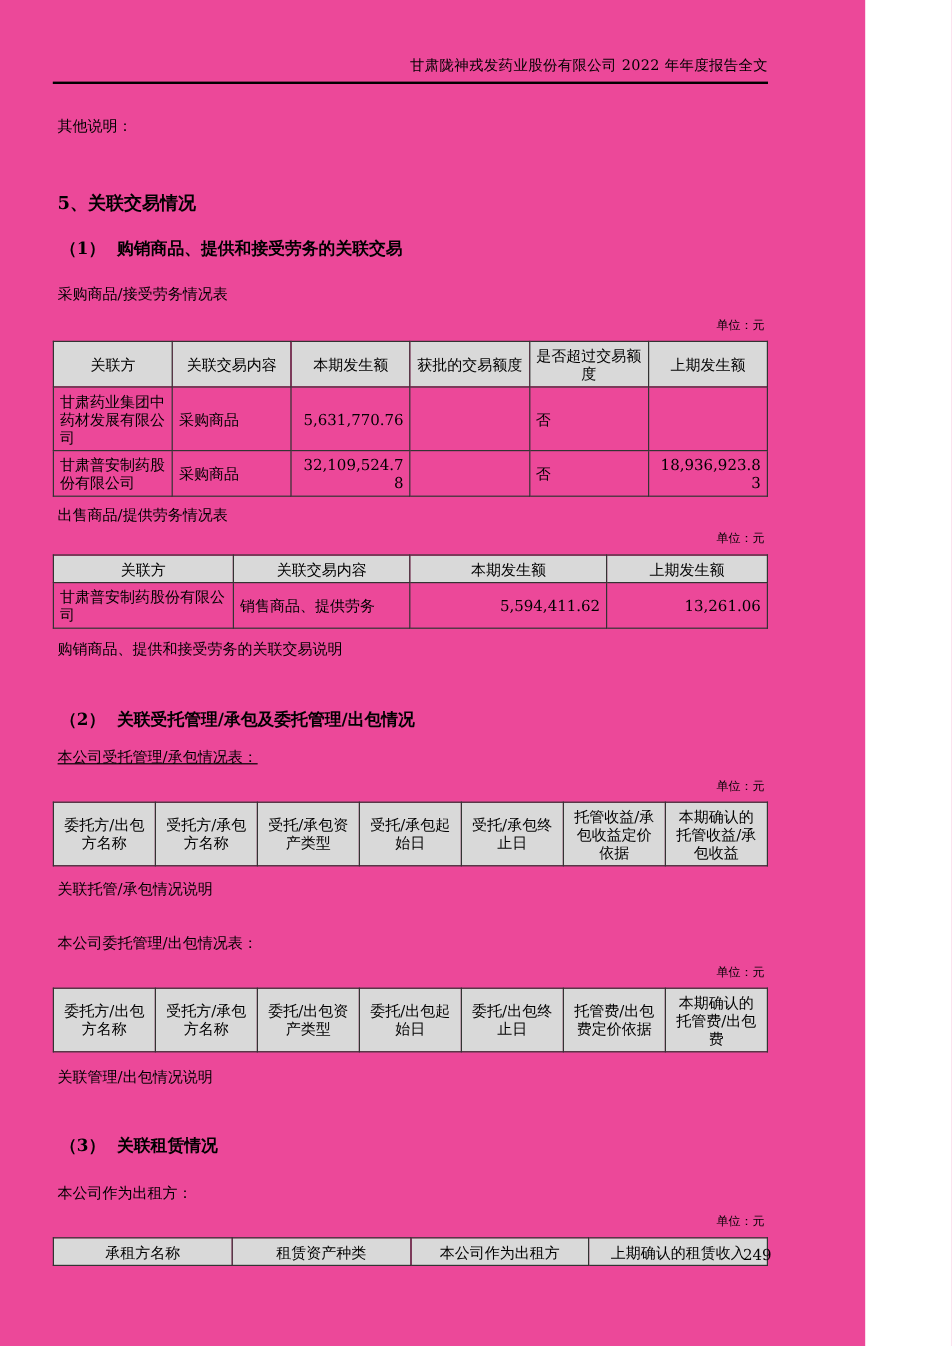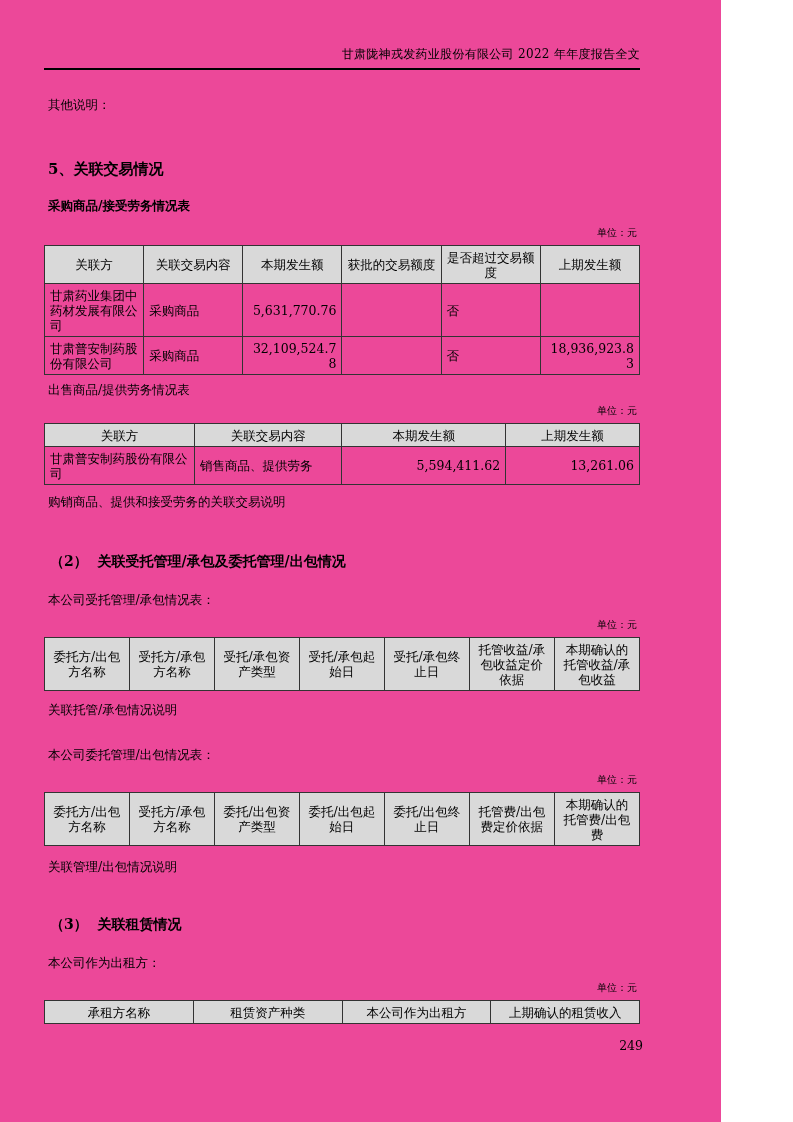--- a/index.html
+++ b/index.html
@@ -16,23 +16,23 @@
     padding-bottom:6px; border-bottom:2px solid #000;
     letter-spacing:0.3px;
   }
   .body-text { font-size:12.5px; line-height:17px; margin-left:4px; white-space:pre-wrap; }
   .note-other   { margin-top:26px; }
   .h-main  { font-size:15px; font-weight:bold; line-height:20px; margin:46px 0 0 4px; white-space:pre-wrap; }
   .h-sub   { font-size:14px; font-weight:bold; line-height:19px; margin-left:6px; white-space:pre-wrap; }
   .h-sub1  { margin-top:20px; }
   .h-sub2  { margin-top:42px; }
   .h-sub3  { margin-top:40px; }
-  .caption-1 { margin-top:18px;font-weight:bold; }
+  .caption-1 { margin-top:18px; }
   .caption-2 { margin-top:6px; }
-  .caption-3 { margin-top:20px; }
+  .caption-3 { margin-top:12px;text-decoration:underline; }
   .caption-4 { margin-top:28px; }
   .caption-5 { margin-top:20px; }
   .note-after { margin-top:8px; }
   .note-after-2 { margin-top:10px; }
   .note-after-3 { margin-top:12px; }
   .unit { text-align:right; font-size:10px; line-height:17px; padding-right:3px; margin-top:8px; }
   .unit-a { margin-top:10px; } .unit-b { margin-top:4px; }
   table {
     width:100%; border-collapse:collapse; table-layout:fixed;
     font-size:12.5px; margin-top:4px;
@@ -50,20 +50,21 @@
 <body>
 
 <div class="page">
 
   <div class="doc-header">甘肃陇神戎发药业股份有限公司 2022 年年度报告全文</div>
 
   <div class="body-text note-other">其他说明：</div>
 
   <div class="h-main">5、关联交易情况</div>
 
+  <div class="h-sub h-sub1">（1）  购销商品、提供和接受劳务的关联交易</div>
 
   <div class="body-text caption-1">采购商品/接受劳务情况表</div>
   <div class="unit unit-a">单位：元</div>
 
   <table>
     <colgroup>
         <col style="width:16.66%">
         <col style="width:16.66%">
         <col style="width:16.66%">
         <col style="width:16.66%">

